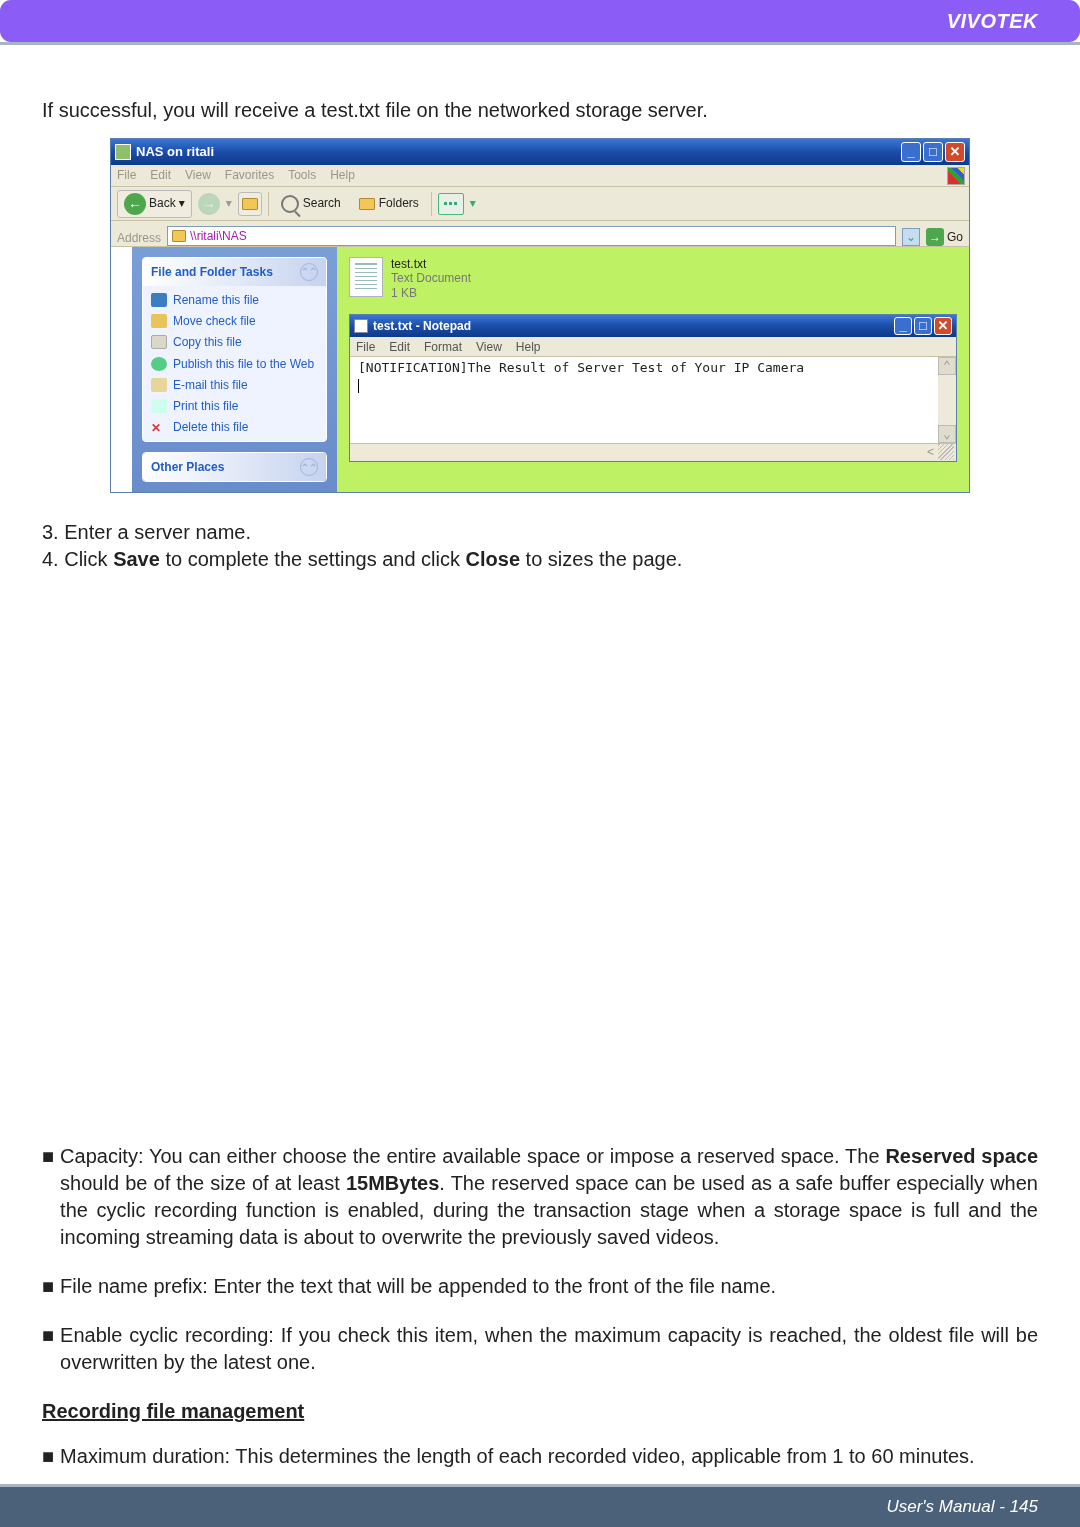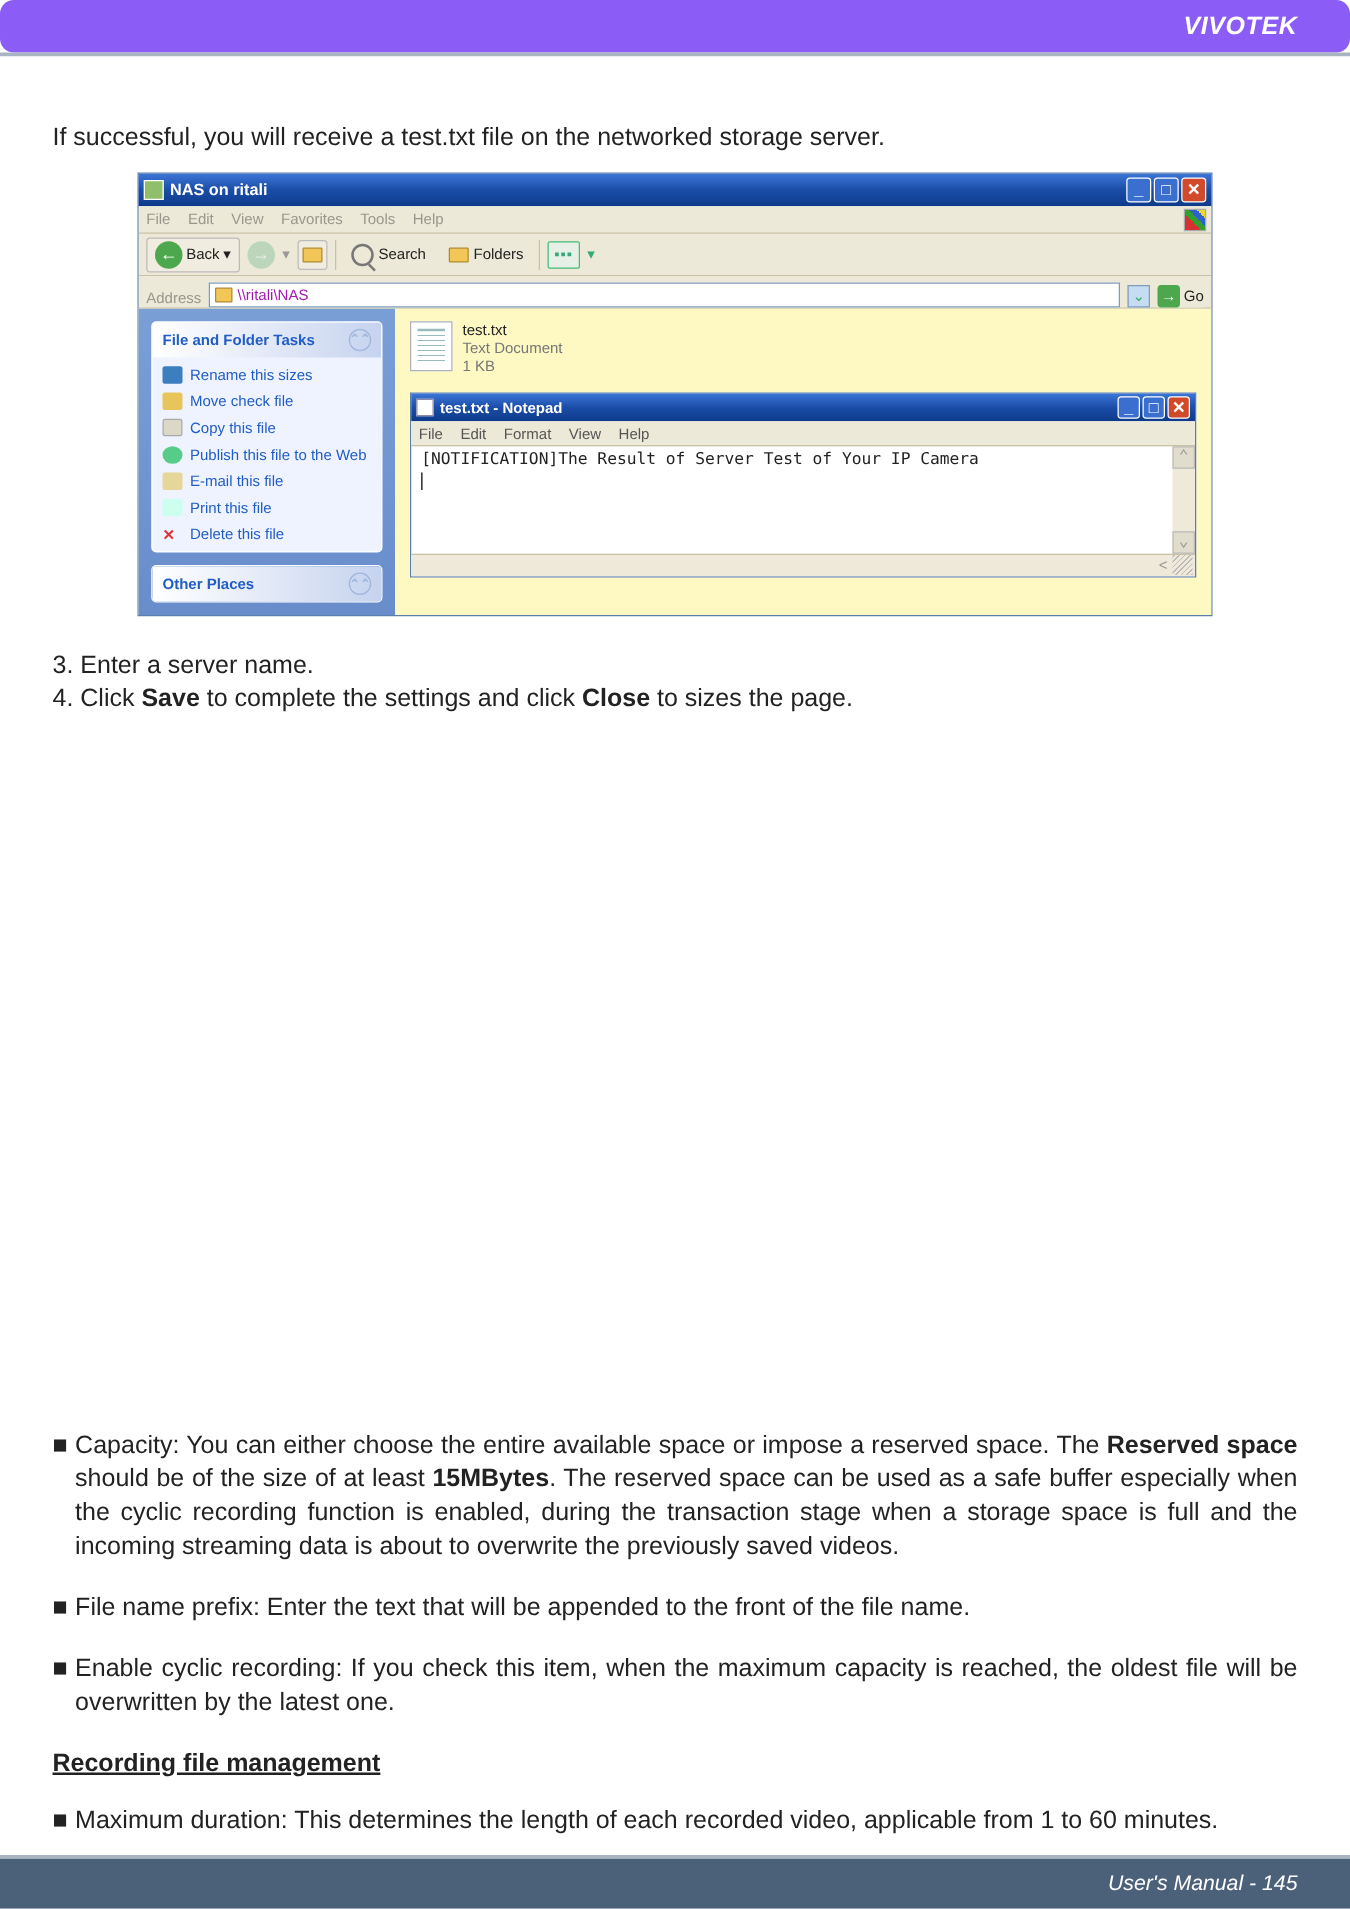--- a/index.html
+++ b/index.html
@@ -139,21 +139,21 @@
     flex: 1; background: #fff; border: 1px solid #7f9db9;
     height: 20px; padding: 0 4px; display: flex; align-items: center; gap: 4px;
     color: #a21caf;
   }
   .addr-drop { width: 18px; height: 18px; background: #c6dcf2; border: 1px solid #7f9db9; display:flex; align-items:center; justify-content:center; color:#3a6; }
   .go-btn {
     display:flex; align-items:center; gap:3px;
     background:#ece9d8;
   }
   .go-circ { width:18px; height:18px; background:#4da84d; border-radius:3px; display:flex; align-items:center; justify-content:center; color:#fff; font-weight:bold; }
-  .xp-body { display: flex; background: #fef9c3; }
+  .xp-body { display: flex; background: #bef264; margin-left: 21px; }
   .xp-side {
     width: 205px;
     background: linear-gradient(to bottom, #7a9ed6, #698dcb);
     padding: 10px;
     display: flex; flex-direction: column; gap: 10px;
   }
   .panel { background: #eff3ff; border: 1px solid #fff; border-radius: 4px; overflow: hidden; }
   .panel-head {
     background: linear-gradient(to right, #fff, #c6d3ef);
     color: #215dc6; font-weight: bold;
@@ -290,21 +290,21 @@
     <div class="xp-body">
       <div class="xp-side">
         <div class="panel">
           <div class="panel-head">
             <span>File and Folder Tasks</span>
             <div class="collapse-circle">⌃⌃</div>
           </div>
           <div class="panel-body">
             <div class="task-item">
                 <div class="task-ico rename"></div>
-                <span>Rename this sizes</span>
+                <span>Rename this file</span>
               </div>
             <div class="task-item">
                 <div class="task-ico move"></div>
                 <span>Move check file</span>
               </div>
             <div class="task-item">
                 <div class="task-ico copy"></div>
                 <span>Copy this file</span>
               </div>
             <div class="task-item">

